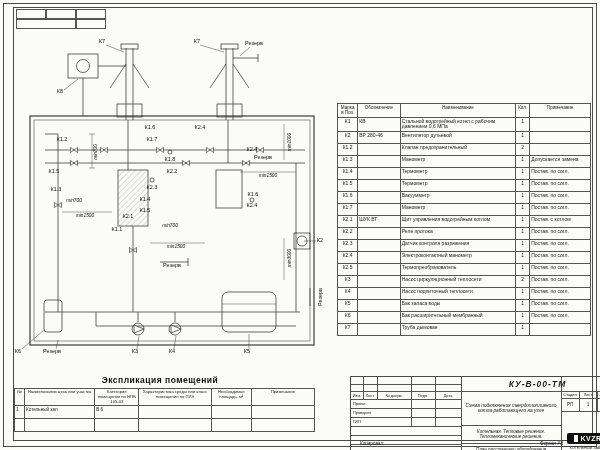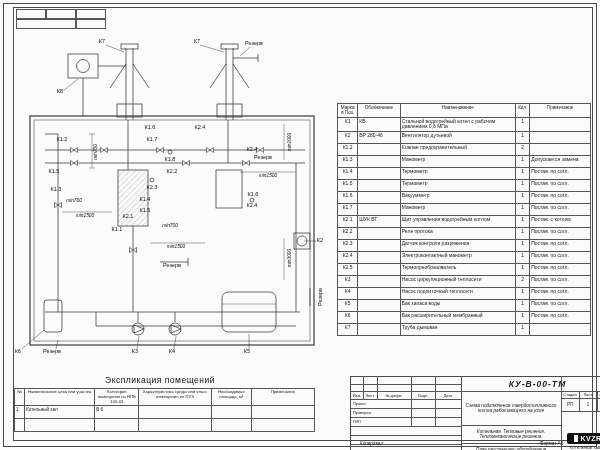--- a/index.html
+++ b/index.html
@@ -10,21 +10,21 @@
   .frame-inner{position:absolute;left:13px;top:7px;right:7px;bottom:9px;border:1px solid #4a4a4a;}
   .corner-box{position:absolute;border:1px solid #555;background:transparent;}
   
   #schem-labels{position:absolute;inset:0;}
   .schem-label{position:absolute;transform:translate(-50%,-50%);font-size:5.5px;line-height:1;
                white-space:nowrap;color:#111;}
   .schem-label.dim{font-size:4.8px;font-style:italic;}
   
   .tbl-title{position:absolute;text-align:center;font-size:8.5px;letter-spacing:.5px;color:#111;}
   #parts-title{left:337px;top:91px;width:254px;}
-  #expl-title{left:40px;top:375px;width:240px;}
+  #expl-title{left:40px;top:375px;width:240px;font-weight:bold;}
   table{border-collapse:collapse;table-layout:fixed;}
   #parts-table{position:absolute;left:337px;top:103px;width:254px;font-size:5px;line-height:1.15;}
   #parts-table th,#parts-table td{border:0.5px solid #555;padding:1px;vertical-align:top;font-weight:normal;overflow:hidden;}
   #parts-table th{text-align:center;font-size:4.6px;}
   #parts-table tr{height:12px;}
   #parts-table td:nth-child(1),#parts-table td:nth-child(4){text-align:center;}
   #expl-table{position:absolute;left:14px;top:388px;width:301px;font-size:4.6px;line-height:1.15;}
   #expl-table th,#expl-table td{border:0.5px solid #555;padding:1px;vertical-align:top;font-weight:normal;overflow:hidden;}
   #expl-table th{text-align:center;font-size:4.2px;}
   #expl-table tbody tr{height:13px;}

